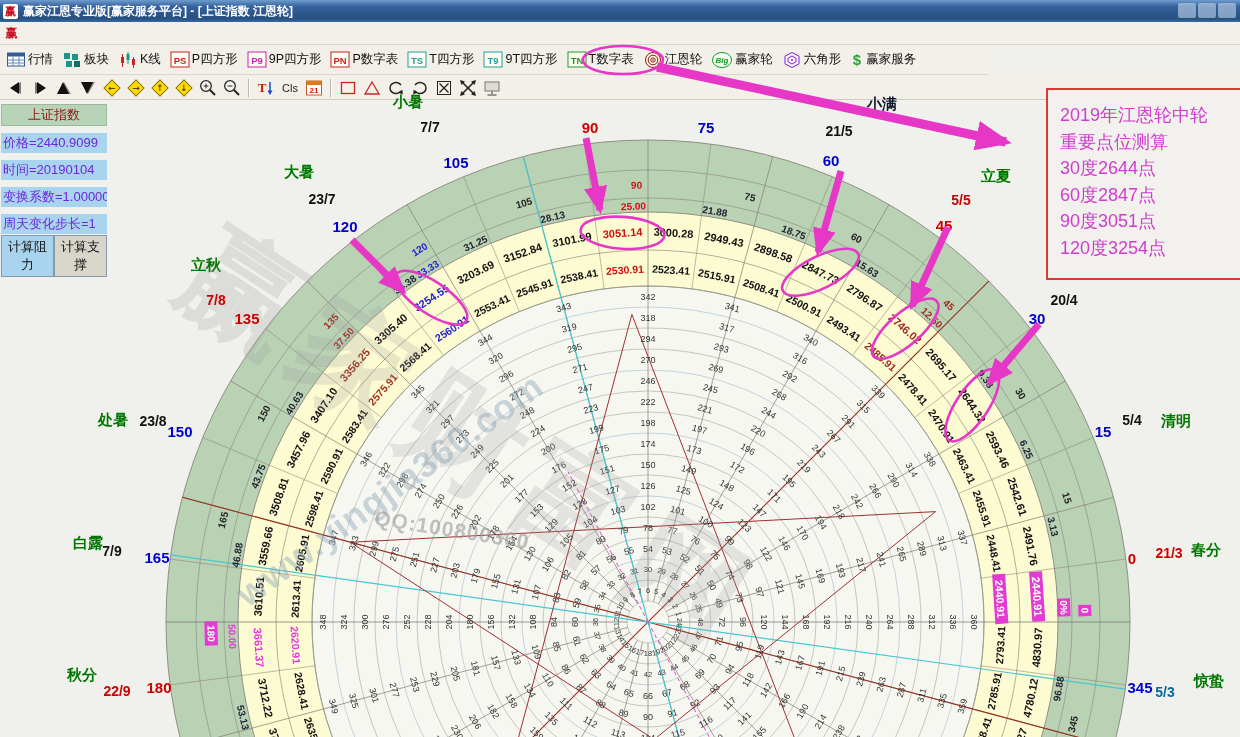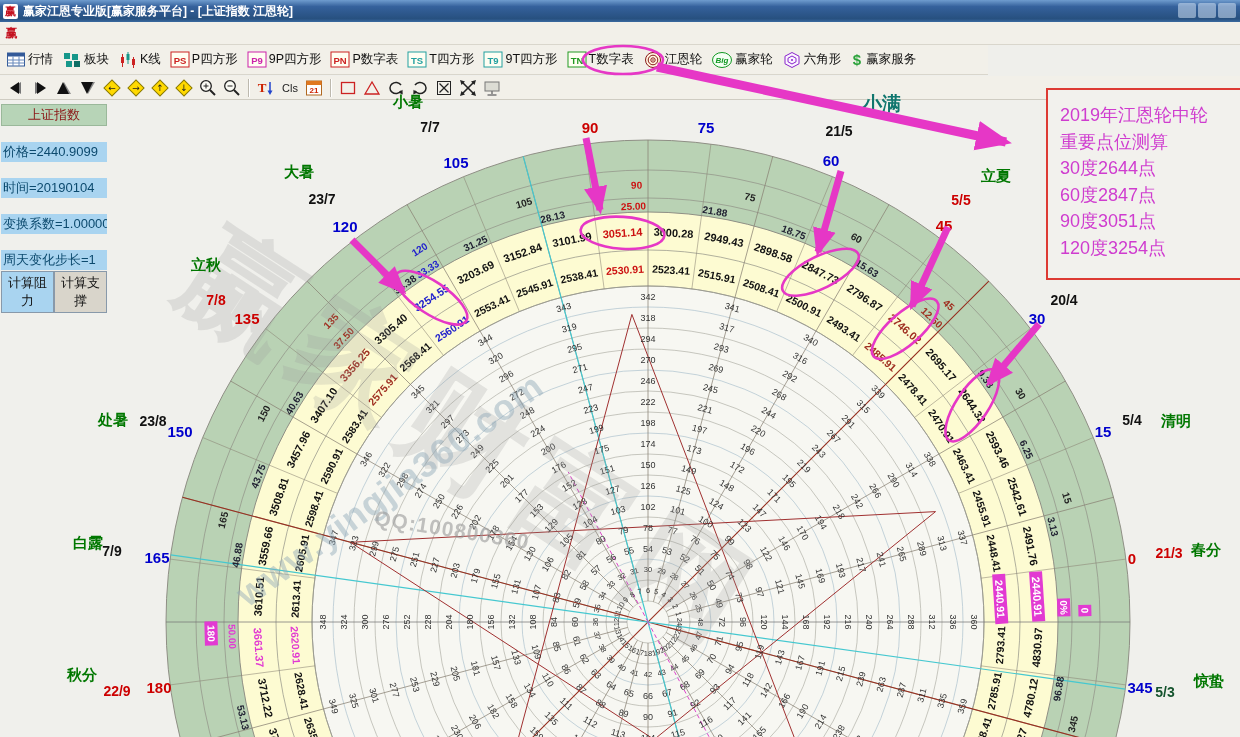--- a/index.html
+++ b/index.html
@@ -30,21 +30,21 @@
   .tb2item{width:24px;height:20px;display:flex;align-items:center;justify-content:center;font-size:13px;color:#222;}
   .tb2sep{width:1px;height:18px;background:#bdb9ae;margin:0 4px;border-right:1px solid #fff;}
   
   .chart{position:absolute;left:0;top:100px;width:1240px;height:637px;background:#f0f0ec;}
   svg.wheel{position:absolute;left:0;top:0;z-index:1;}
   .wm{position:absolute;z-index:2;white-space:nowrap;pointer-events:none;font-weight:bold;}
   .olabel{position:absolute;z-index:4;transform:translate(-50%,-50%);font-weight:bold;white-space:nowrap;}
   
   .panel{position:absolute;left:1px;top:4px;width:106px;z-index:5;font-size:13px;}
   .panel .hd{background:#b7d4b7;color:#8b1616;font-weight:normal;text-align:center;padding:1px 0;border:1px solid #9ab89a;}
-  .panel .row{background:#a9d4f0;color:#0c4a6e;padding:1px 2px;margin-top:16px;white-space:nowrap;overflow:hidden;}
+  .panel .row{background:#a9d4f0;color:#6d28d9;padding:1px 2px;margin-top:7px;white-space:nowrap;overflow:hidden;}
   .panel .btns{display:flex;margin-top:1px;}
   .panel .btn{flex:1;text-align:center;padding:2px 0;border:1px solid #8899aa;cursor:default;color:#111;}
   .panel .btn.b0{background:#a9d4f0;}
   .panel .btn.b1{background:#d9d5cb;}
   
   .redbox{position:absolute;z-index:6;border:2px solid #dd3a33;background:#f2f1ed;
     color:#cf3ccf;font-size:18px;line-height:26.5px;padding:12px 0 0 12px;box-sizing:border-box;}
   svg.overlay{position:absolute;left:0;top:0;z-index:10;pointer-events:none;}
 </style>
 </head>
@@ -1963,21 +1963,21 @@
         <span class="wm" style="left:470px;top:340px;transform:translate(-50%,-50%) rotate(33deg);font-size:118px;color:#9a9a9a;opacity:0.22;letter-spacing:14px;">赢家财富网</span>
         <span class="wm" style="left:390px;top:390px;transform:translate(-50%,-50%) rotate(-36deg);font-size:36px;color:#8fa8b8;opacity:0.45;letter-spacing:1px;">www.yingjia360.com</span>
         <span class="wm" style="left:452px;top:430px;transform:translate(-50%,-50%) rotate(9deg);font-size:21px;color:#9a9a9a;opacity:0.6;letter-spacing:1px;">QQ:100800360</span>
       </div>
     <div id="outer-labels">
         <span class="olabel" style="left:408px;top:2px;color:#007700;font-size:15px;">小暑</span>
         <span class="olabel" style="left:430px;top:27px;color:#111;font-size:14px;">7/7</span>
         <span class="olabel" style="left:590px;top:27px;color:#cc0000;font-size:15px;">90</span>
         <span class="olabel" style="left:706px;top:27px;color:#0000cc;font-size:15px;">75</span>
         <span class="olabel" style="left:456px;top:62px;color:#0000cc;font-size:15px;">105</span>
-        <span class="olabel" style="left:882px;top:4px;color:#0f766e;font-size:19px;font-family:Liberation Serif, serif;">小满</span>
+        <span class="olabel" style="left:882px;top:4px;color:#0f172a;font-size:15px;font-family:Liberation Serif, serif;">小满</span>
         <span class="olabel" style="left:839px;top:31px;color:#111;font-size:14px;">21/5</span>
         <span class="olabel" style="left:831px;top:60px;color:#0000cc;font-size:15px;">60</span>
         <span class="olabel" style="left:996px;top:76px;color:#007700;font-size:15px;">立夏</span>
         <span class="olabel" style="left:961px;top:100px;color:#cc0000;font-size:14px;">5/5</span>
         <span class="olabel" style="left:944px;top:125px;color:#cc0000;font-size:15px;">45</span>
         <span class="olabel" style="left:299px;top:72px;color:#007700;font-size:15px;">大暑</span>
         <span class="olabel" style="left:322px;top:99px;color:#111;font-size:14px;">23/7</span>
         <span class="olabel" style="left:345px;top:126px;color:#0000cc;font-size:15px;">120</span>
         <span class="olabel" style="left:206px;top:165px;color:#007700;font-size:15px;">立秋</span>
         <span class="olabel" style="left:216px;top:200px;color:#cc0000;font-size:14px;">7/8</span>
@@ -1994,21 +1994,21 @@
         <span class="olabel" style="left:1089px;top:170px;color:#007700;font-size:15px;">谷雨</span>
         <span class="olabel" style="left:1064px;top:200px;color:#111;font-size:14px;">20/4</span>
         <span class="olabel" style="left:1037px;top:218px;color:#0000cc;font-size:15px;">30</span>
         <span class="olabel" style="left:1176px;top:321px;color:#007700;font-size:15px;">清明</span>
         <span class="olabel" style="left:1132px;top:320px;color:#111;font-size:14px;">5/4</span>
         <span class="olabel" style="left:1103px;top:331px;color:#0000cc;font-size:15px;">15</span>
         <span class="olabel" style="left:1206px;top:450px;color:#007700;font-size:15px;">春分</span>
         <span class="olabel" style="left:1169px;top:453px;color:#cc0000;font-size:14px;">21/3</span>
         <span class="olabel" style="left:1132px;top:458px;color:#cc0000;font-size:15px;">0</span>
         <span class="olabel" style="left:1209px;top:581px;color:#007700;font-size:15px;">惊蛰</span>
-        <span class="olabel" style="left:1165px;top:592px;color:#14532d;font-size:14px;">5/3</span>
+        <span class="olabel" style="left:1165px;top:592px;color:#0369a1;font-size:14px;">5/3</span>
         <span class="olabel" style="left:1140px;top:587px;color:#0000cc;font-size:15px;">345</span>
       </div>
 
     <div class="panel">
       <div class="hd">上证指数</div>
       <div id="panel-rows">
           <div class="row">价格=2440.9099</div>
           <div class="row">时间=20190104</div>
           <div class="row">变换系数=1.00000</div>
           <div class="row">周天变化步长=1</div>

